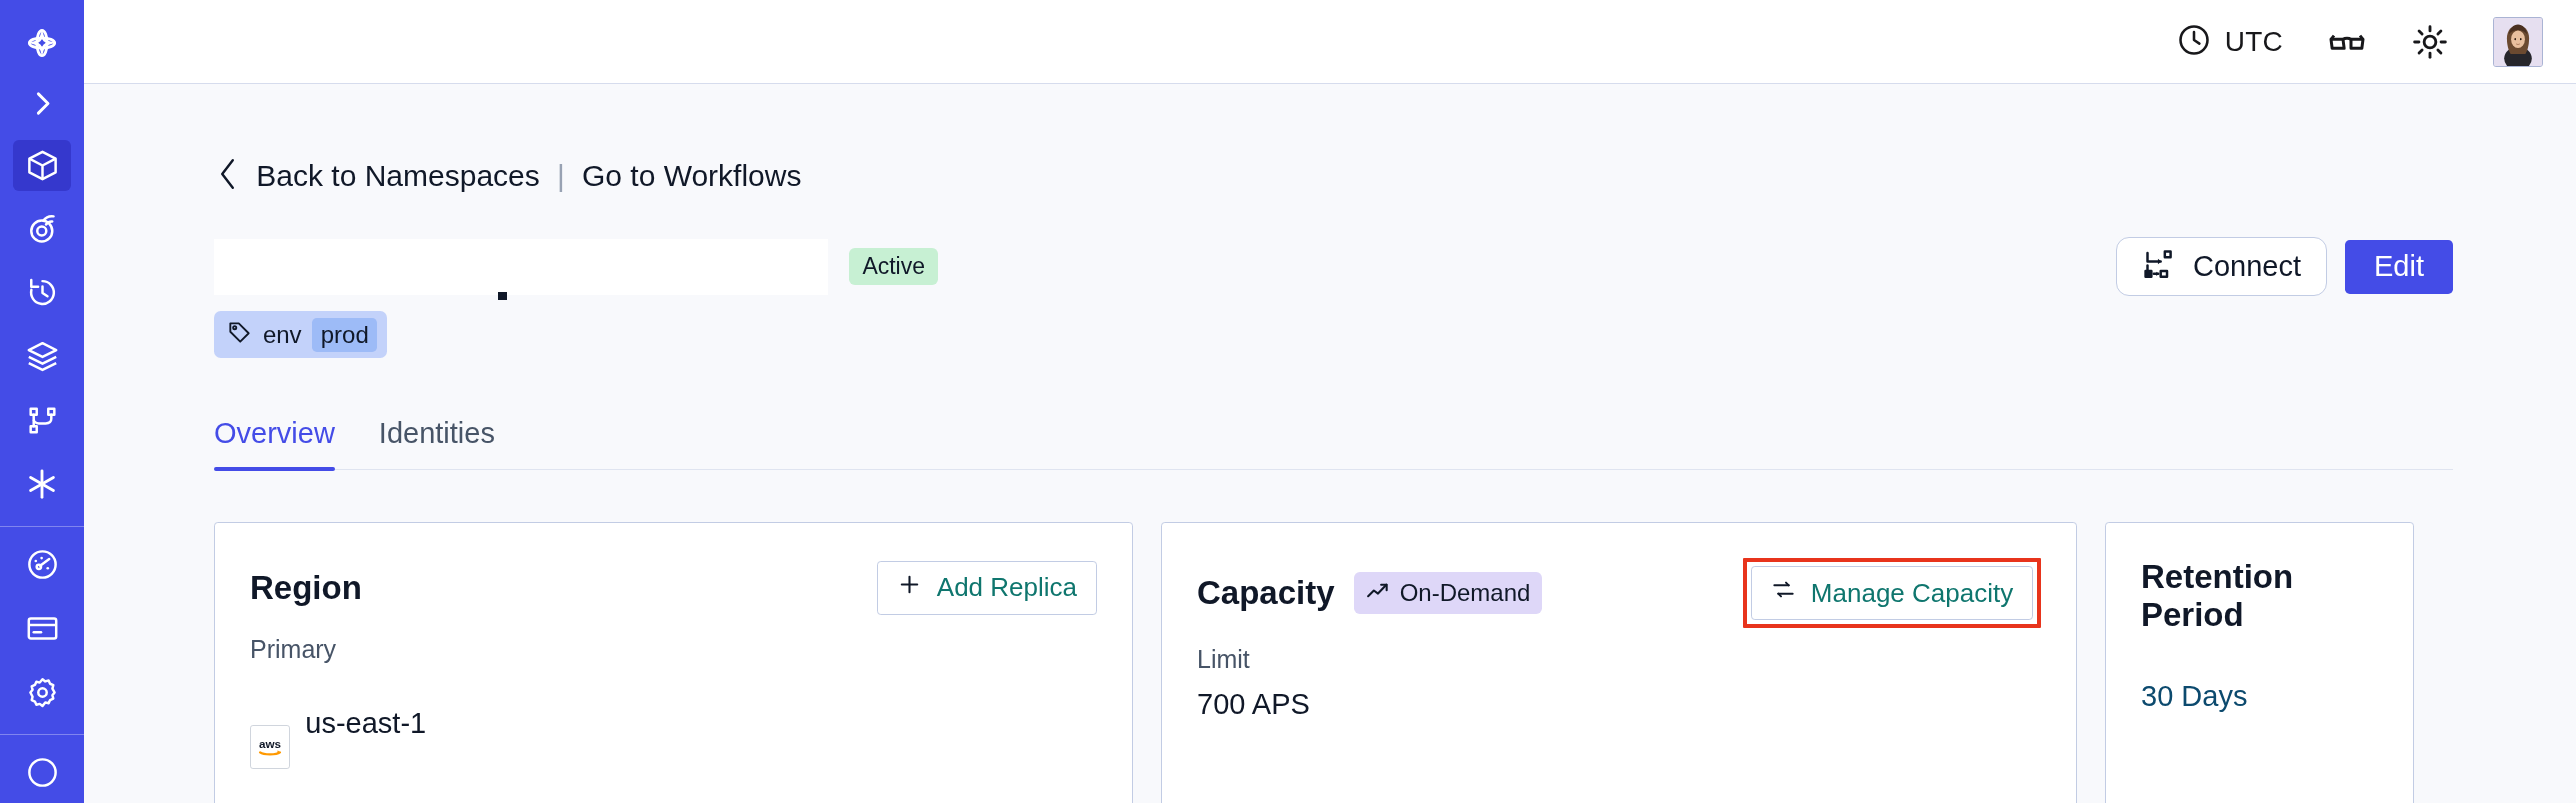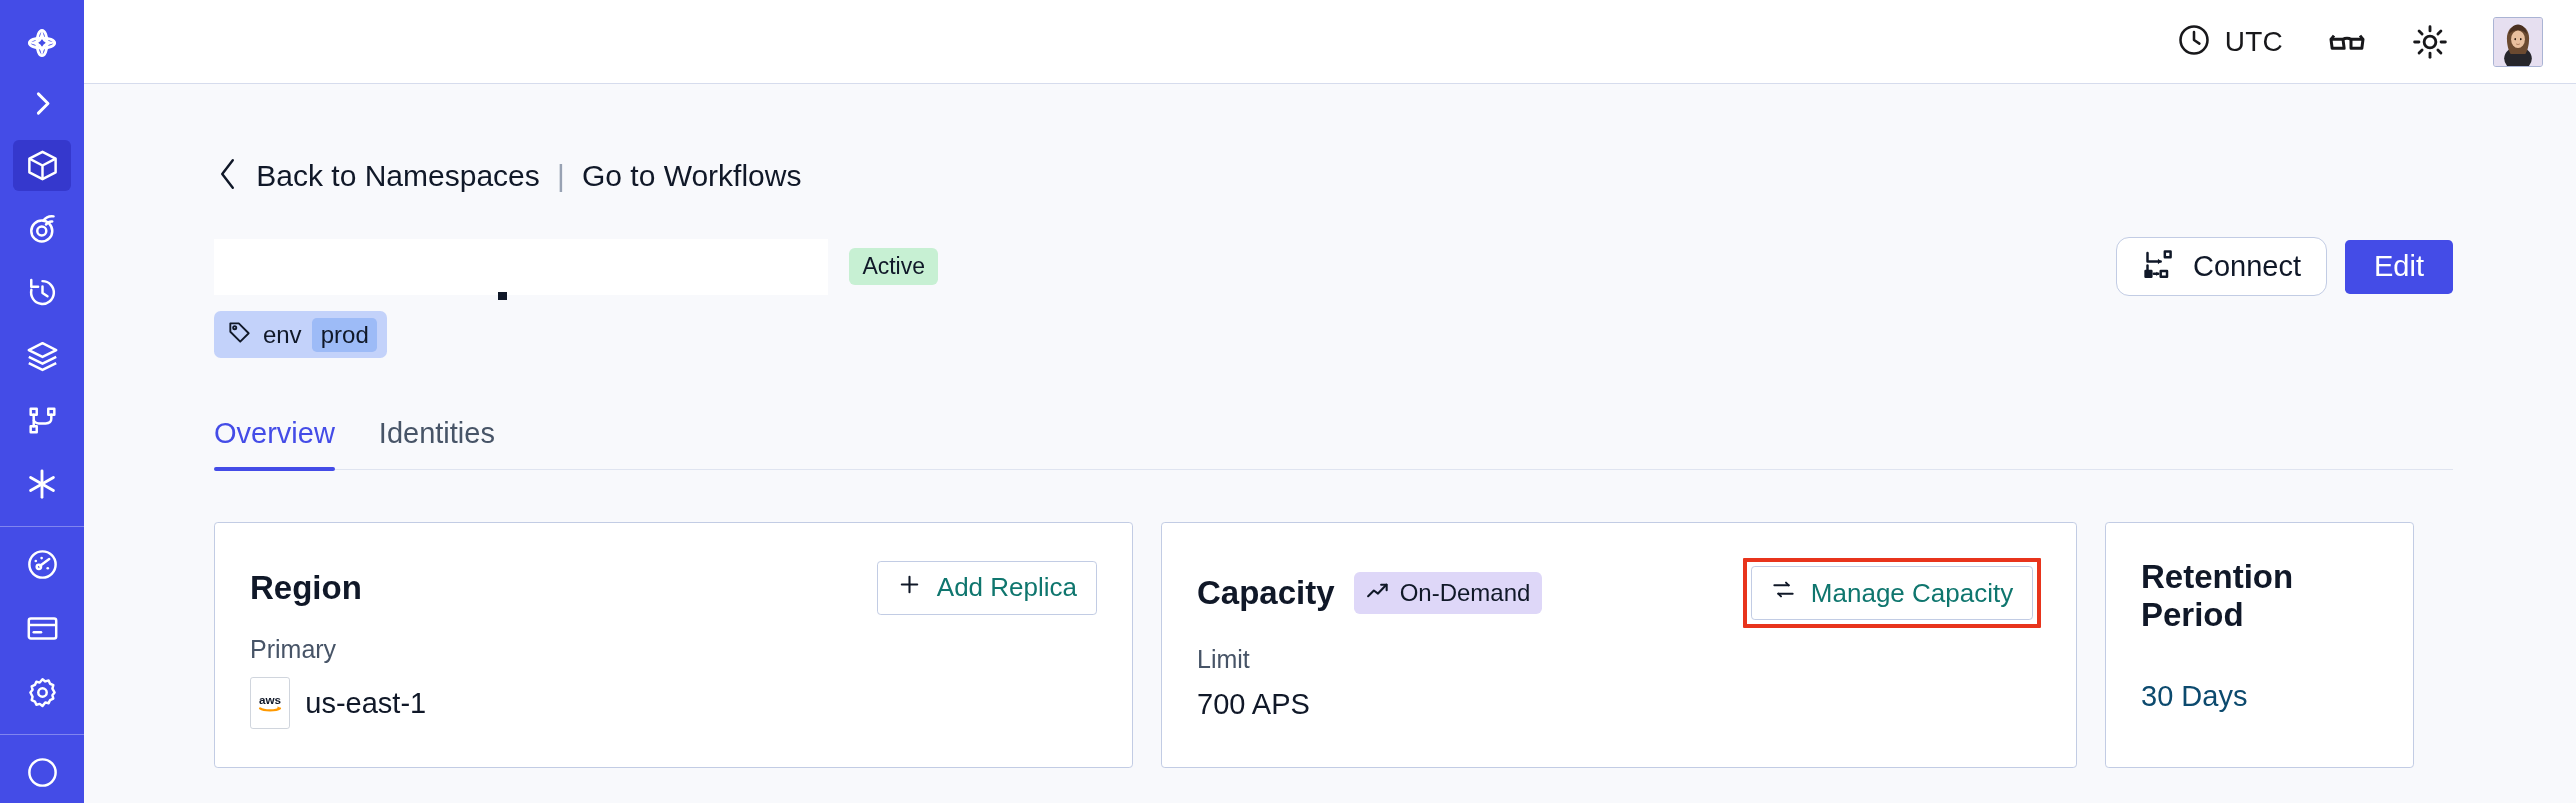--- a/index.html
+++ b/index.html
@@ -301,28 +301,29 @@
   }
   .card-val {
     font-size: 29px;
     color: #101828;
     margin-top: 13.4px;
     display: flex;
     align-items: center;
     gap: 15.3px;
   }
   .aws-logo {
-    width: 40px; height: 52px;
+    width: 40px; height: 44px;
     border: 1px solid #d0d5dd;
     border-radius: 2.9px;
     background: #fff;
     display: flex;
     align-items: center;
     justify-content: center;
     flex: 0 0 40px;
+    margin-top: 48px;
   }
   .card-val-big {
     font-size: 29px;
     color: #0c4a6e;
     margin-top: 46px;
   }
 </style>
 </head>
 <body>
 

